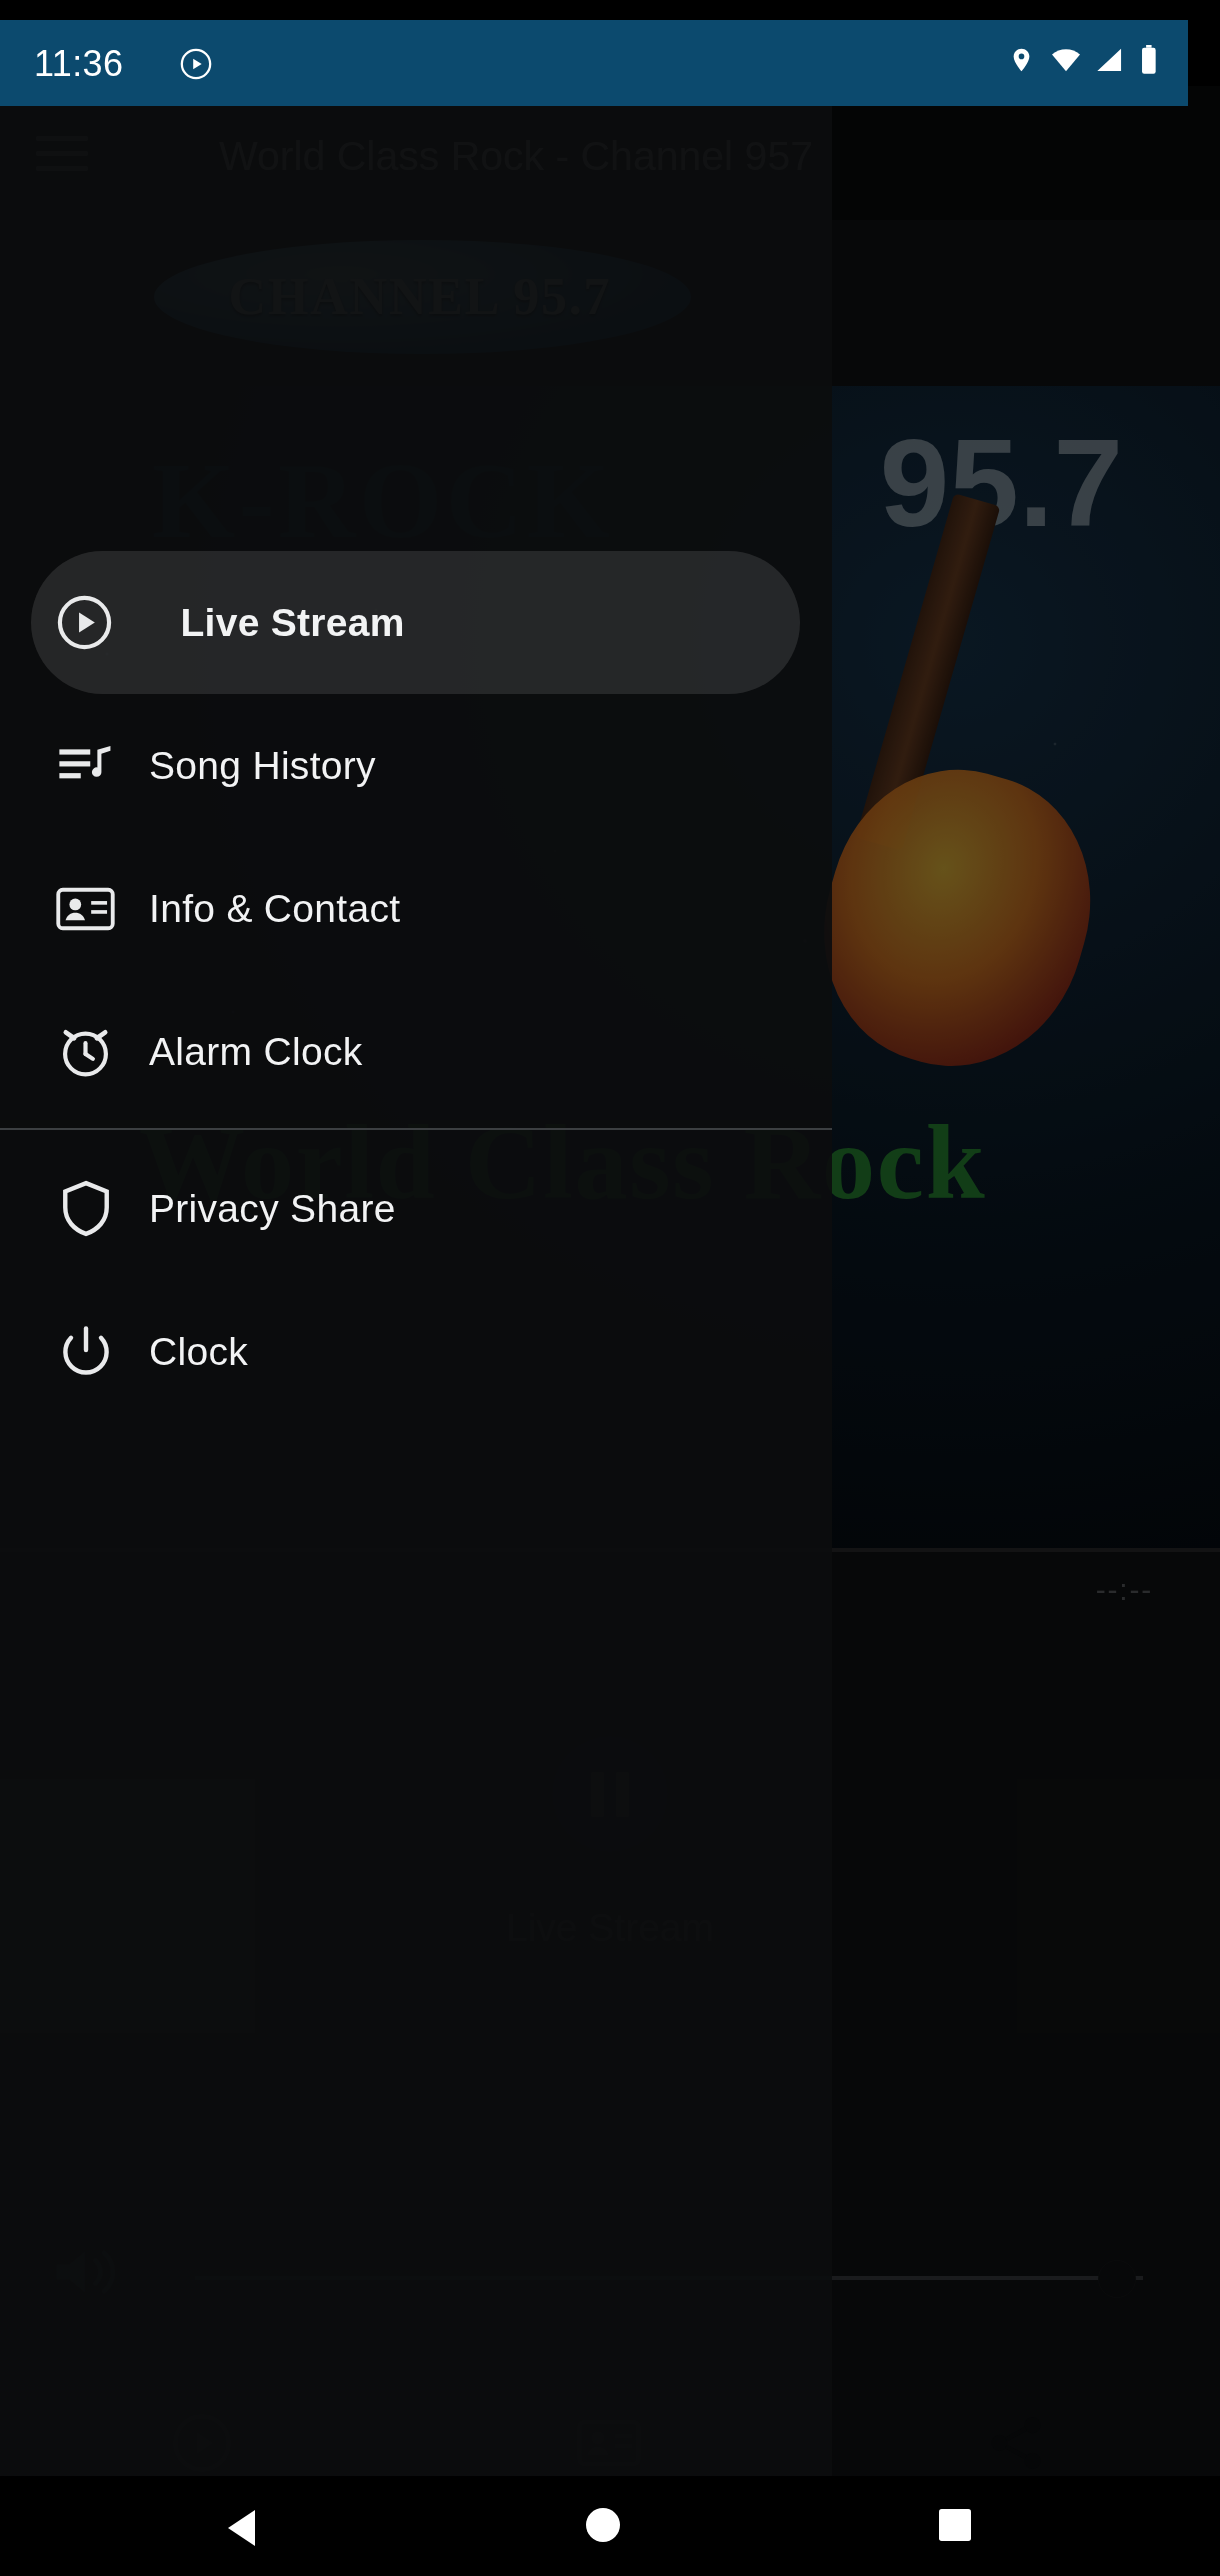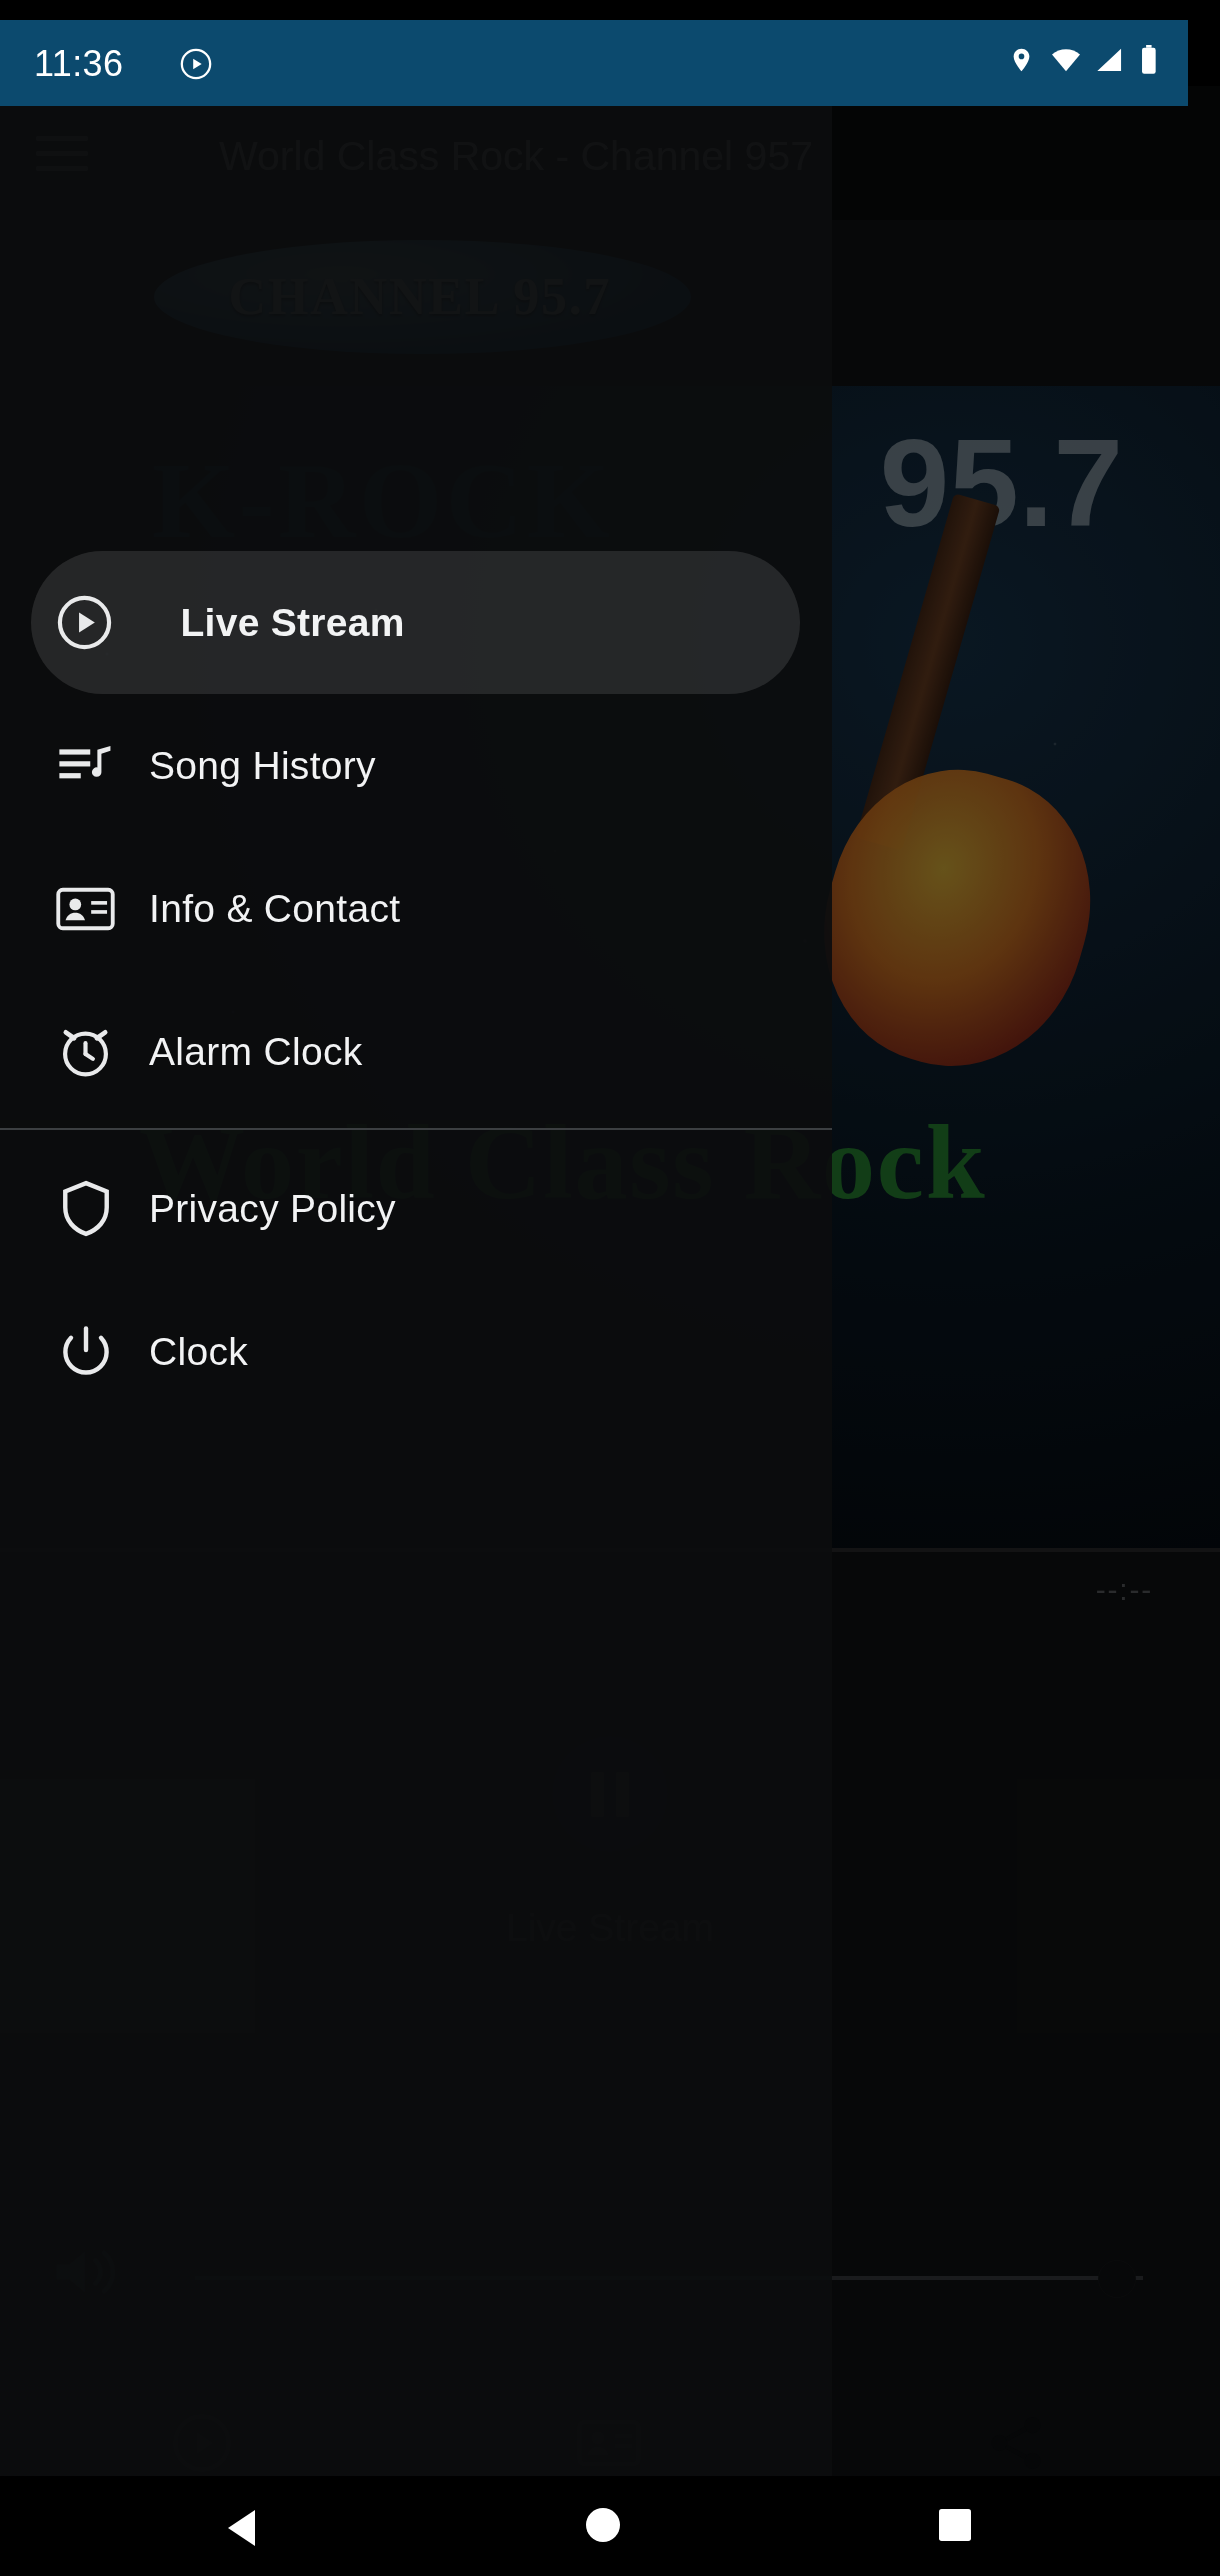--- a/index.html
+++ b/index.html
@@ -597,21 +597,21 @@
 
 
     <div class="drawer-divider"></div>
 
     <div class="drawer-item">
       <span class="drawer-icon">
         <svg width="52" height="57" viewBox="0 0 20 22">
           <path d="M10 1.2 L18 4.4 v6.2c0 5-3.4 8.6-8 10.2-4.6-1.6-8-5.2-8-10.2V4.4z" fill="none" stroke="#e9eaeb" stroke-width="1.7"></path>
         </svg>
       </span>
-      <span class="drawer-label">Privacy Policy</span>
+      <span class="drawer-label">Privacy Share</span>
     </div>
 
     <div class="drawer-item">
       <span class="drawer-icon">
         <svg width="54" height="57" viewBox="0 0 22 22">
           <path d="M4.9 5.4a8.4 8.4 0 1 0 12.2 0" fill="none" stroke="#e9eaeb" stroke-width="1.8" stroke-linecap="round"></path>
           <line x1="11" y1="1.6" x2="11" y2="10.4" stroke="#e9eaeb" stroke-width="1.8" stroke-linecap="round"></line>
         </svg>
       </span>
       <span class="drawer-label">Clock</span>

